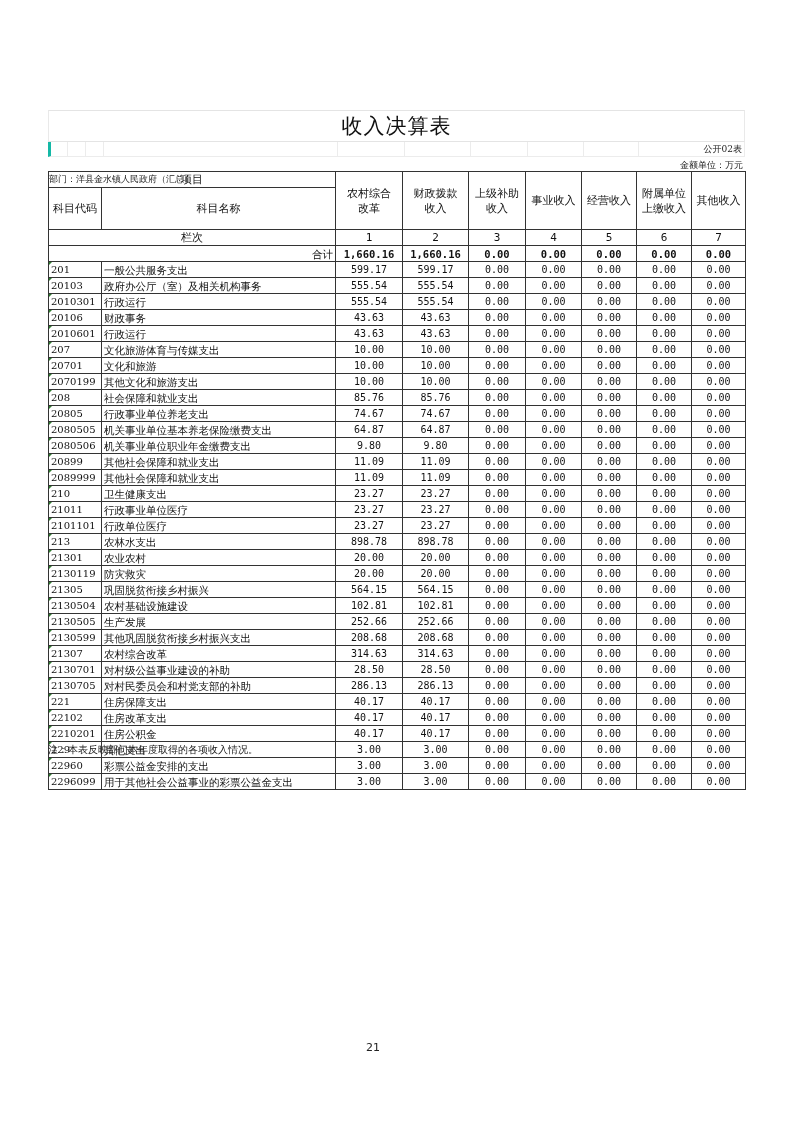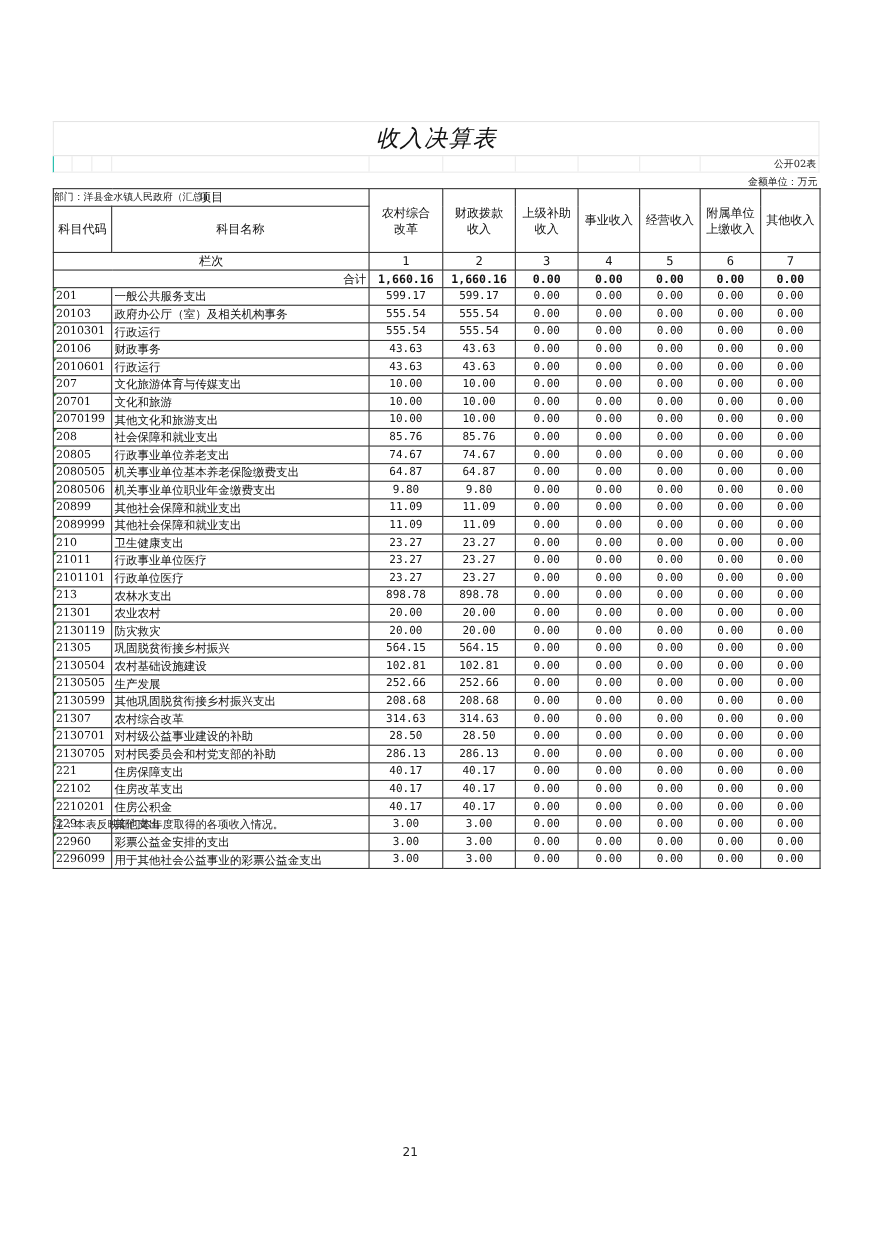--- a/index.html
+++ b/index.html
@@ -2,23 +2,23 @@
 <html><head>
 <meta charset="utf-8">
 <style>
   html, body { margin: 0; padding: 0; background: #ffffff; }
   body { width: 793px; height: 1122px; position: relative; overflow: hidden;
          font-family: "DejaVu Serif", "Liberation Serif", serif; color: #111; }
   .sheet { position: absolute; left: 48px; top: 110px; width: 697px; }
   .title-row { height: 30px; border-top: 1px solid #e4e4e4; border-bottom: 1px solid #e4e4e4;
                border-left: 1px solid #e9e9e9; border-right: 1px solid #e9e9e9;
                text-align: center; font-family: "DejaVu Sans", sans-serif; font-size: 21px;
-               line-height: 30px; letter-spacing: 1px; font-style: italic; }
+               line-height: 30px; letter-spacing: 1px; }
   .grid-row { height: 14px; position: relative; border-bottom: 1px solid #ececec;
-              border-left: 1px solid #14b8a6; border-right: 1px solid #ececec; font-size: 9px; }
+              border-left: 3px solid #14b8a6; border-right: 1px solid #ececec; font-size: 9px; }
   .grid-row .ghost { position: absolute; top: 0; bottom: 0; border-left: 1px solid #ececec; }
   .grid-row .right-note { position: absolute; right: 2px; top: 1px; font-size: 9px; color: #222; }
   .dept-row { height: 14px; position: relative; font-size: 9px; }
   .dept-row .dept { position: absolute; left: 1px; top: 16px; color: #222; }
   .dept-row .unit { position: absolute; right: 2px; top: 2px; color: #222; font-family: Liberation Mono, monospace; }
   table.main { border-collapse: collapse; width: 697px; table-layout: fixed; font-size: 10.5px; }
   table.main td { border: 1px solid #333; padding: 0 2px; height: 15px; line-height: 14px;
                   white-space: nowrap; overflow: hidden; }
   table.main th { border: 1px solid #333; font-weight: normal; font-size: 11px; padding: 0;
                   line-height: 15px; text-align: center; }

